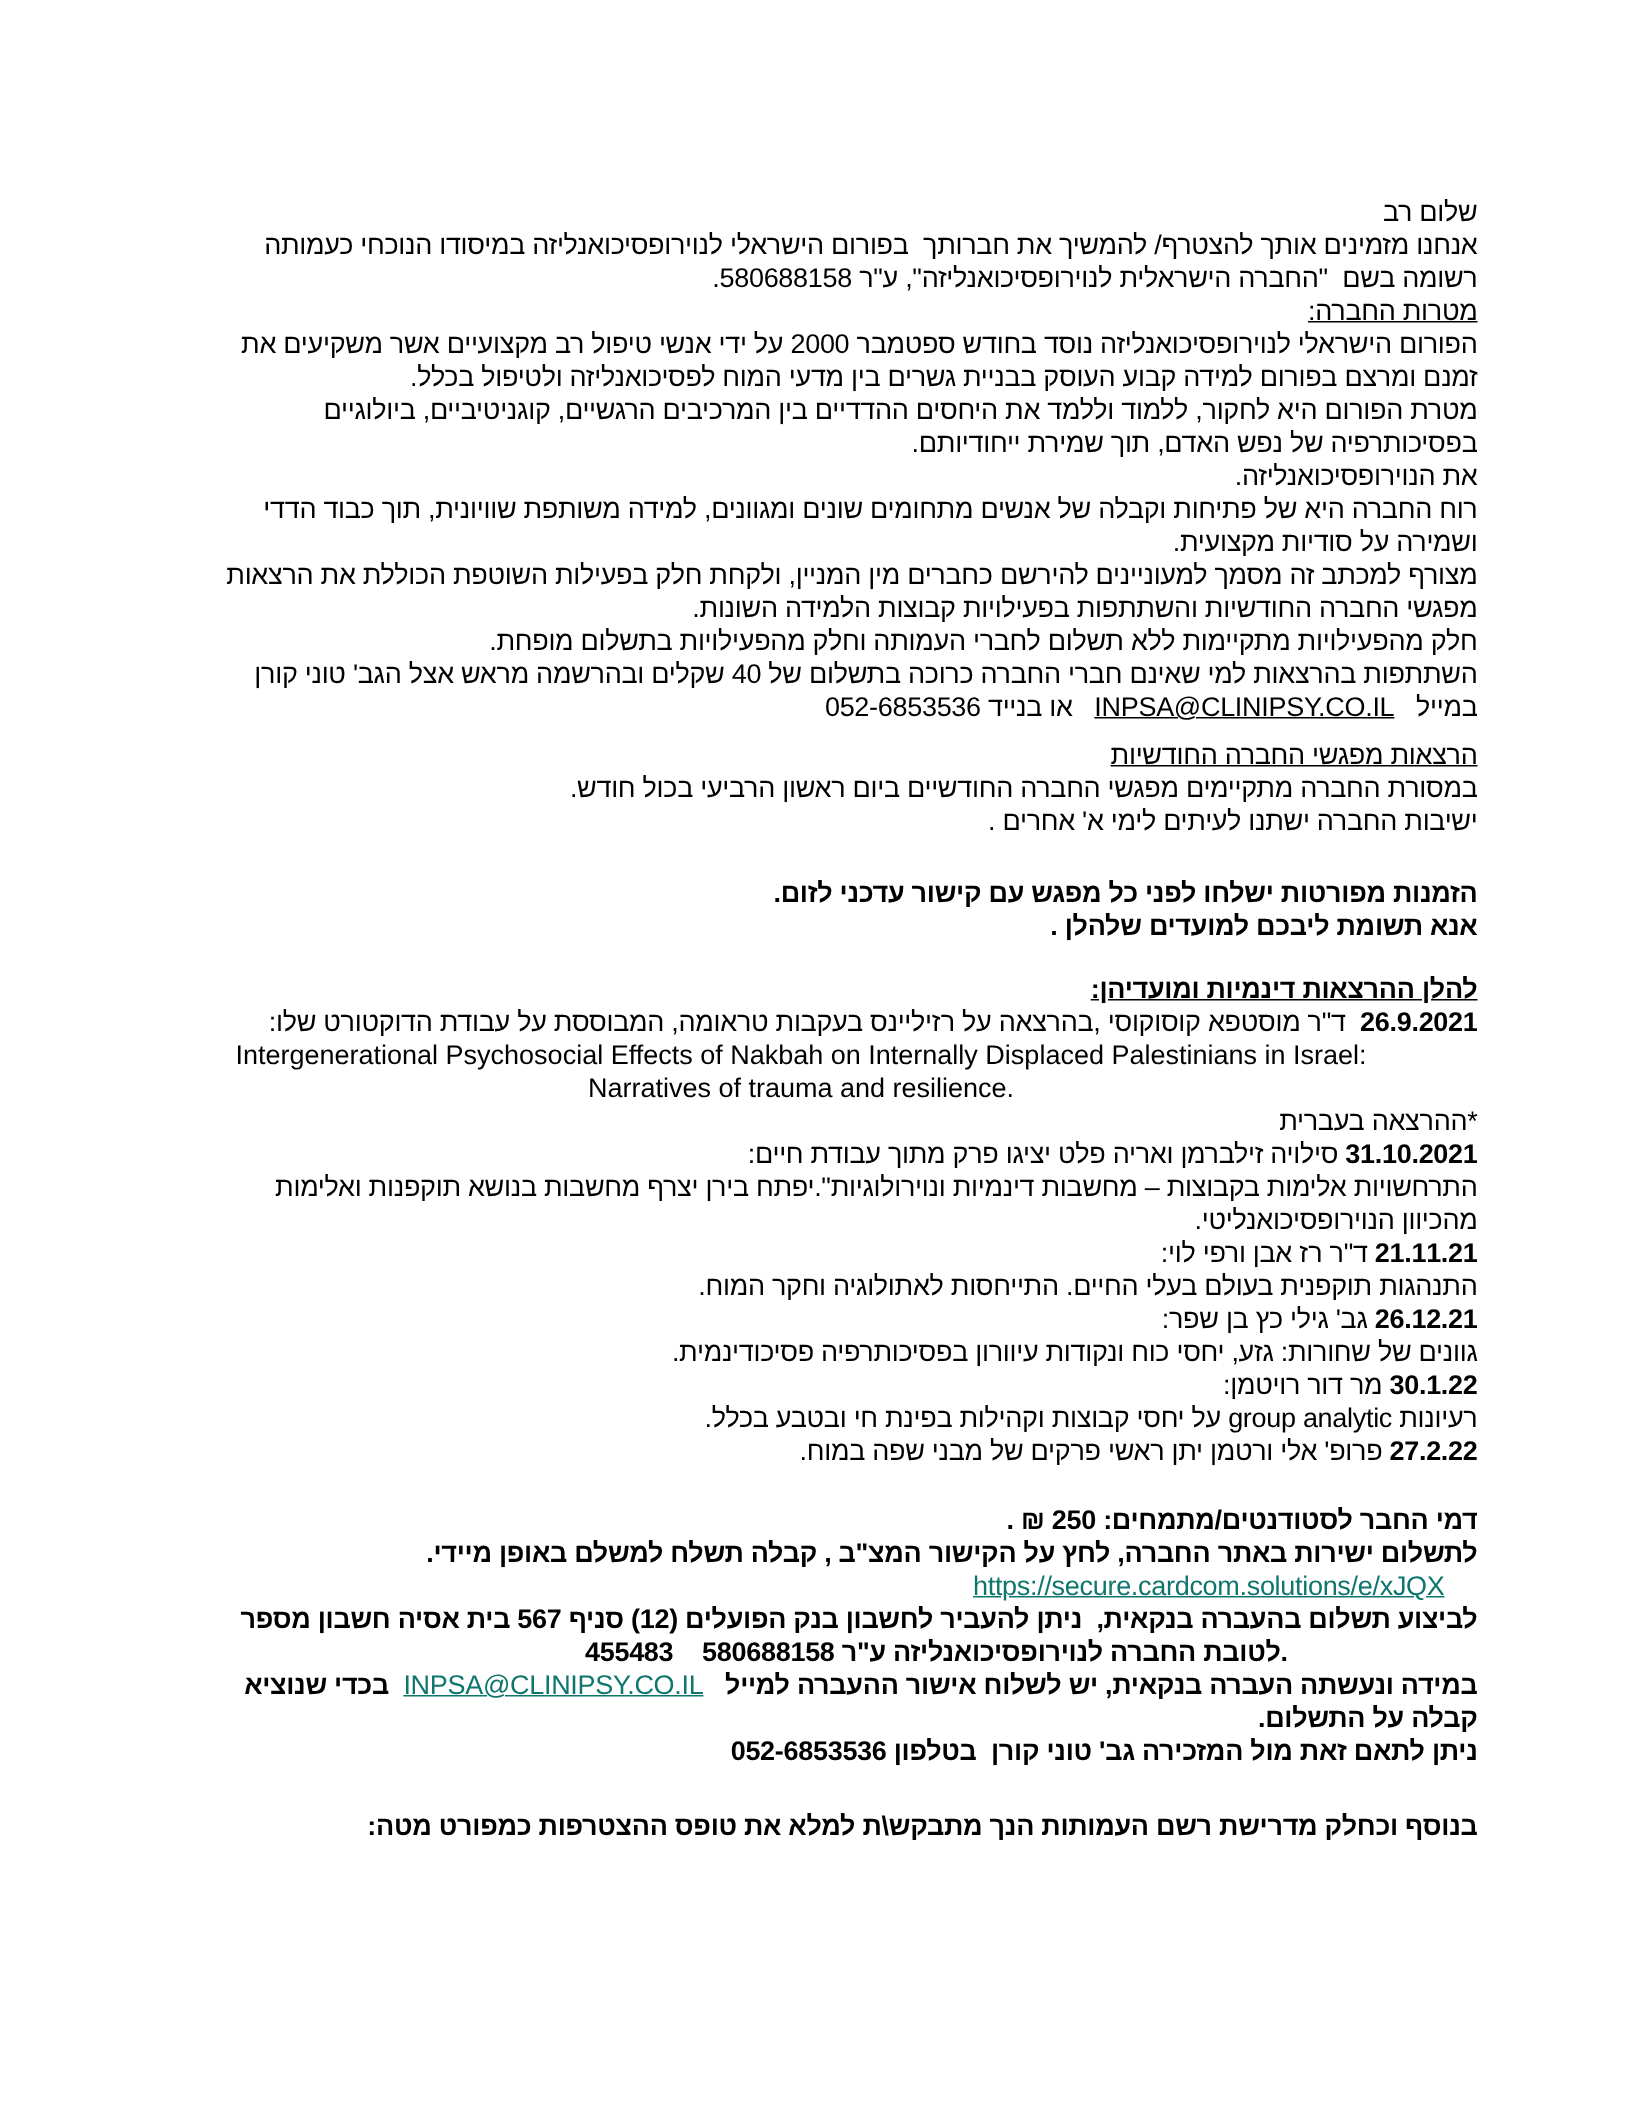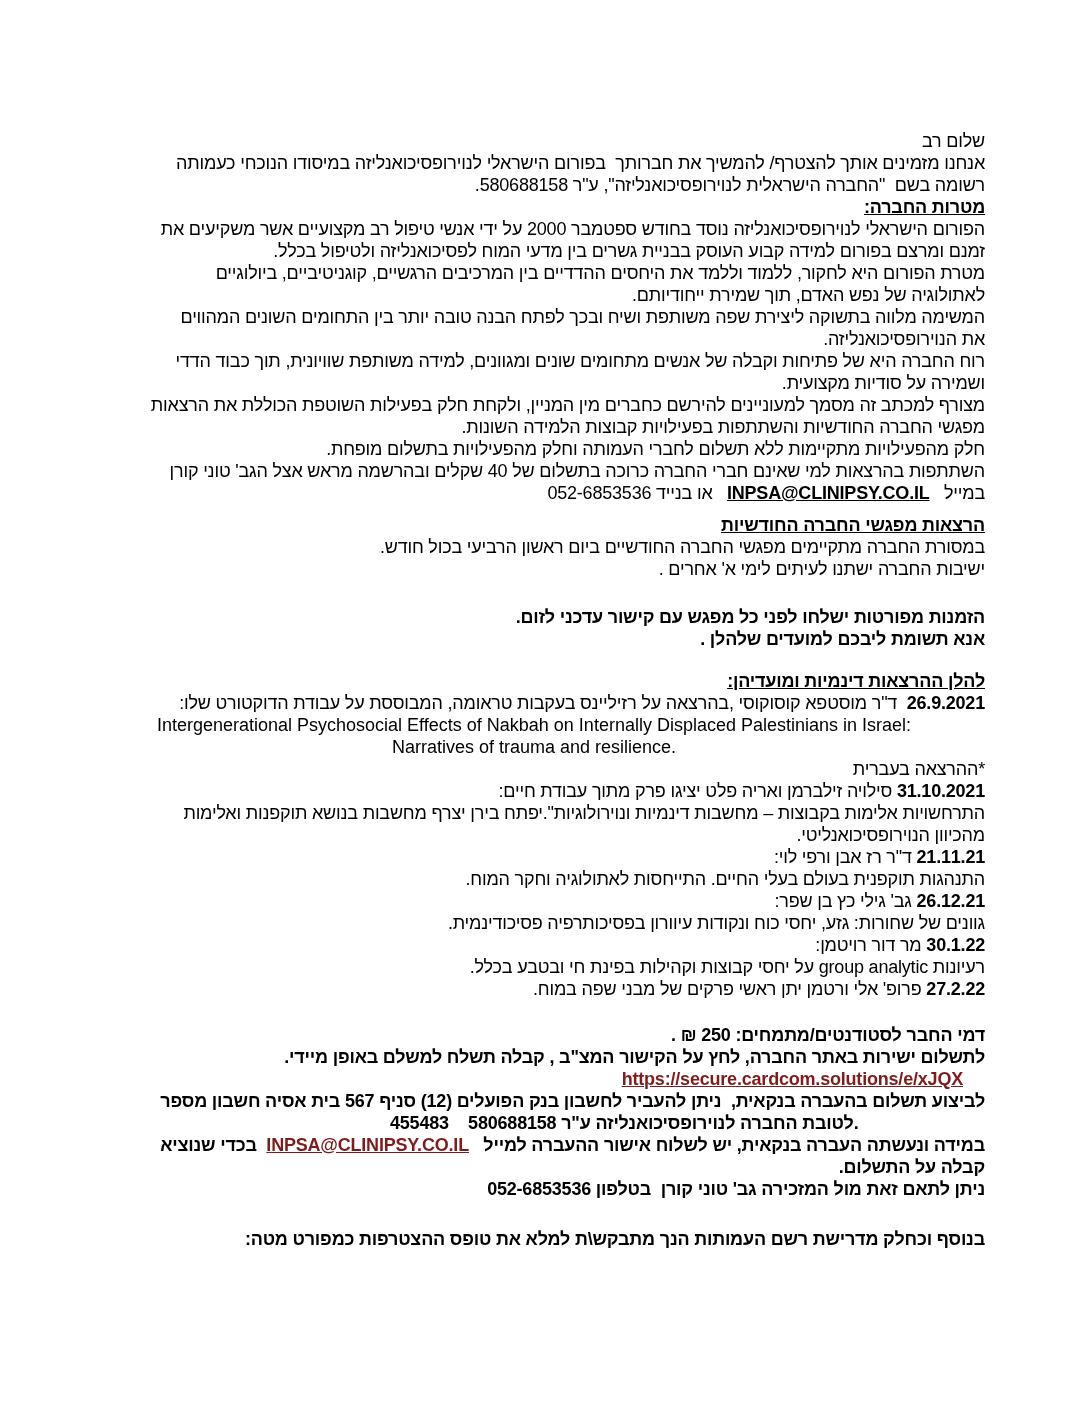--- a/index.html
+++ b/index.html
@@ -17,22 +17,22 @@
   .content{
     position:absolute;top:0;left:0;right:0;
     padding:130px 103px 0 103px;
     direction:rtl;
     text-align:right;
     letter-spacing:-0.2px;
   }
   .block{margin:0;}
   .line{white-space:pre-wrap;min-height:22px;}
   .b{font-weight:700;}
-  .u{text-decoration:underline;font-weight:bold;}
-  .lnk{color:#7f1d1d;}
+  .u{text-decoration:underline;}
+  .lnk{color:#0f766e;}
   a{color:inherit;text-decoration:none;cursor:pointer;}
   a.u{text-decoration:underline;}
   .eng{direction:ltr;text-align:center;padding-right:20px;letter-spacing:0;}
   .urlline{padding-left:0;padding-right:22px;}
   .numline{direction:ltr;text-align:left;padding-left:287px;padding-right:0;}
   .spacer{height:22px;}
 </style>
 </head>
 <body>
 
@@ -45,22 +45,21 @@
         <div class="line"><span>אנחנו מזמינים אותך להצטרף/ להמשיך את חברותך  בפורום הישראלי לנוירופסיכואנליזה במיסודו הנוכחי כעמותה</span></div>
         <div class="line"><span>רשומה בשם  "החברה הישראלית לנוירופסיכואנליזה", ע"ר 580688158.</span></div>
       </div>
       <div class="block">
         <div class="line"><span class="u">מטרות החברה:</span></div>
       </div>
       <div class="block">
         <div class="line"><span>הפורום הישראלי לנוירופסיכואנליזה נוסד בחודש ספטמבר 2000 על ידי אנשי טיפול רב מקצועיים אשר משקיעים את</span></div>
         <div class="line"><span>זמנם ומרצם בפורום למידה קבוע העוסק בבניית גשרים בין מדעי המוח לפסיכואנליזה ולטיפול בכלל.</span></div>
         <div class="line"><span>מטרת הפורום היא לחקור, ללמוד וללמד את היחסים ההדדיים בין המרכיבים הרגשיים, קוגניטיביים, ביולוגיים</span></div>
-        <div class="line"><span>לאתולוגיה של נפש האדם, תוך שמירת ייחודיותם.</span></div>
-        <div class="line"><span>המשימה מלווה בתשוקה ליצירת שפה משותפת ושיח ובכך לפתח הבנה טובה יותר בין התחומים השונים המהווים</span></div>
+        <div class="line"><span>בפסיכותרפיה של נפש האדם, תוך שמירת ייחודיותם.</span></div>
         <div class="line"><span>את הנוירופסיכואנליזה.</span></div>
         <div class="line"><span>רוח החברה היא של פתיחות וקבלה של אנשים מתחומים שונים ומגוונים, למידה משותפת שוויונית, תוך כבוד הדדי</span></div>
         <div class="line"><span>ושמירה על סודיות מקצועית.</span></div>
       </div>
       <div class="block">
         <div class="line"><span>מצורף למכתב זה מסמך למעוניינים להירשם כחברים מין המניין, ולקחת חלק בפעילות השוטפת הכוללת את הרצאות</span></div>
         <div class="line"><span>מפגשי החברה החודשיות והשתתפות בפעילויות קבוצות הלמידה השונות.</span></div>
         <div class="line"><span>חלק מהפעילויות מתקיימות ללא תשלום לחברי העמותה וחלק מהפעילויות בתשלום מופחת.</span></div>
         <div class="line"><span>השתתפות בהרצאות למי שאינם חברי החברה כרוכה בתשלום של 40 שקלים ובהרשמה מראש אצל הגב' טוני קורן</span></div>
         <div class="line"><span>במייל   </span><a class="u" dir="ltr">INPSA@CLINIPSY.CO.IL</a><span>   או בנייד 052-6853536</span></div>

